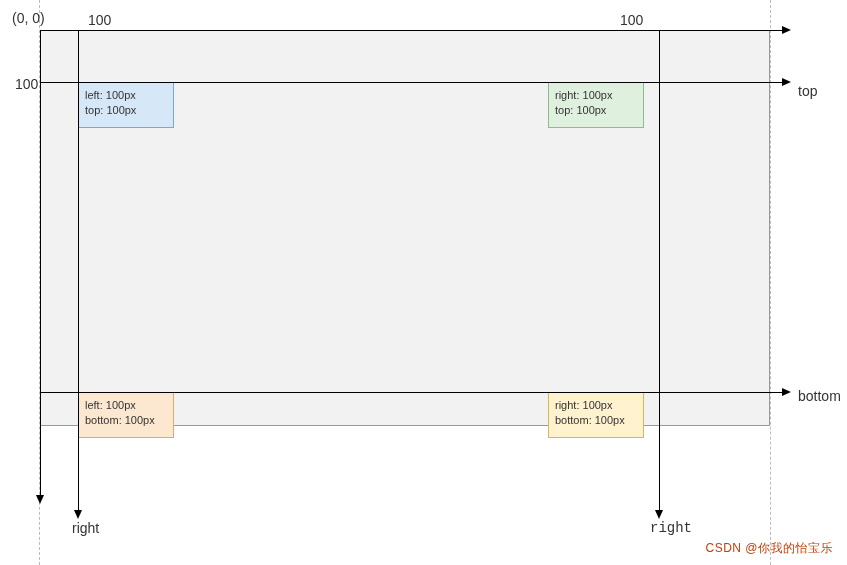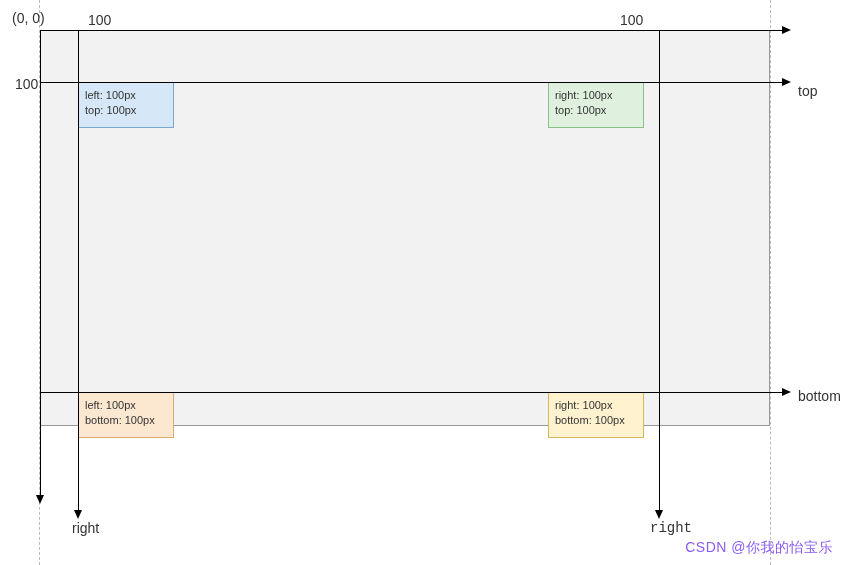--- a/index.html
+++ b/index.html
@@ -63,22 +63,22 @@
     width: 0;
     height: 0;
   }
   .ah-right { border-top: 4px solid transparent; border-bottom: 4px solid transparent; border-left: 9px solid #000; }
   .ah-down  { border-left: 4px solid transparent; border-right: 4px solid transparent; border-top: 9px solid #000; }
 
   .watermark {
     position: absolute;
     right: 14px;
     bottom: 8px;
-    font-size: 14px;
-    color: #8b5cf6;
+    font-size: 12px;
+    color: #c2410c;
     letter-spacing: 0.5px;
     font-family: "Microsoft YaHei", Arial, sans-serif;
   }
 </style>
 </head>
 <body>
 
 <div class="dashed-v dashed-left"></div>
 <div class="dashed-v dashed-right"></div>
 

